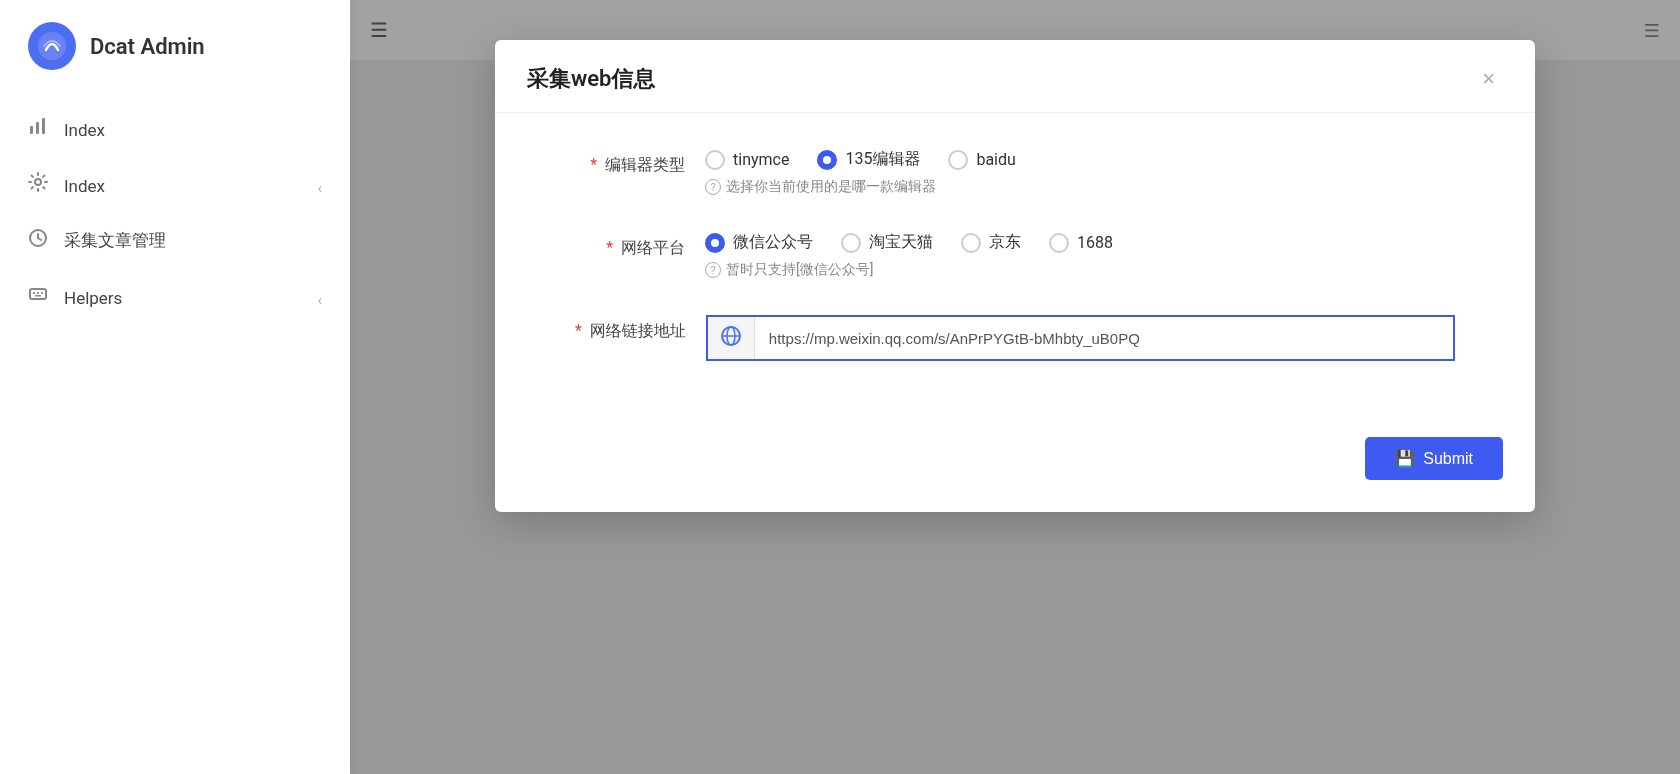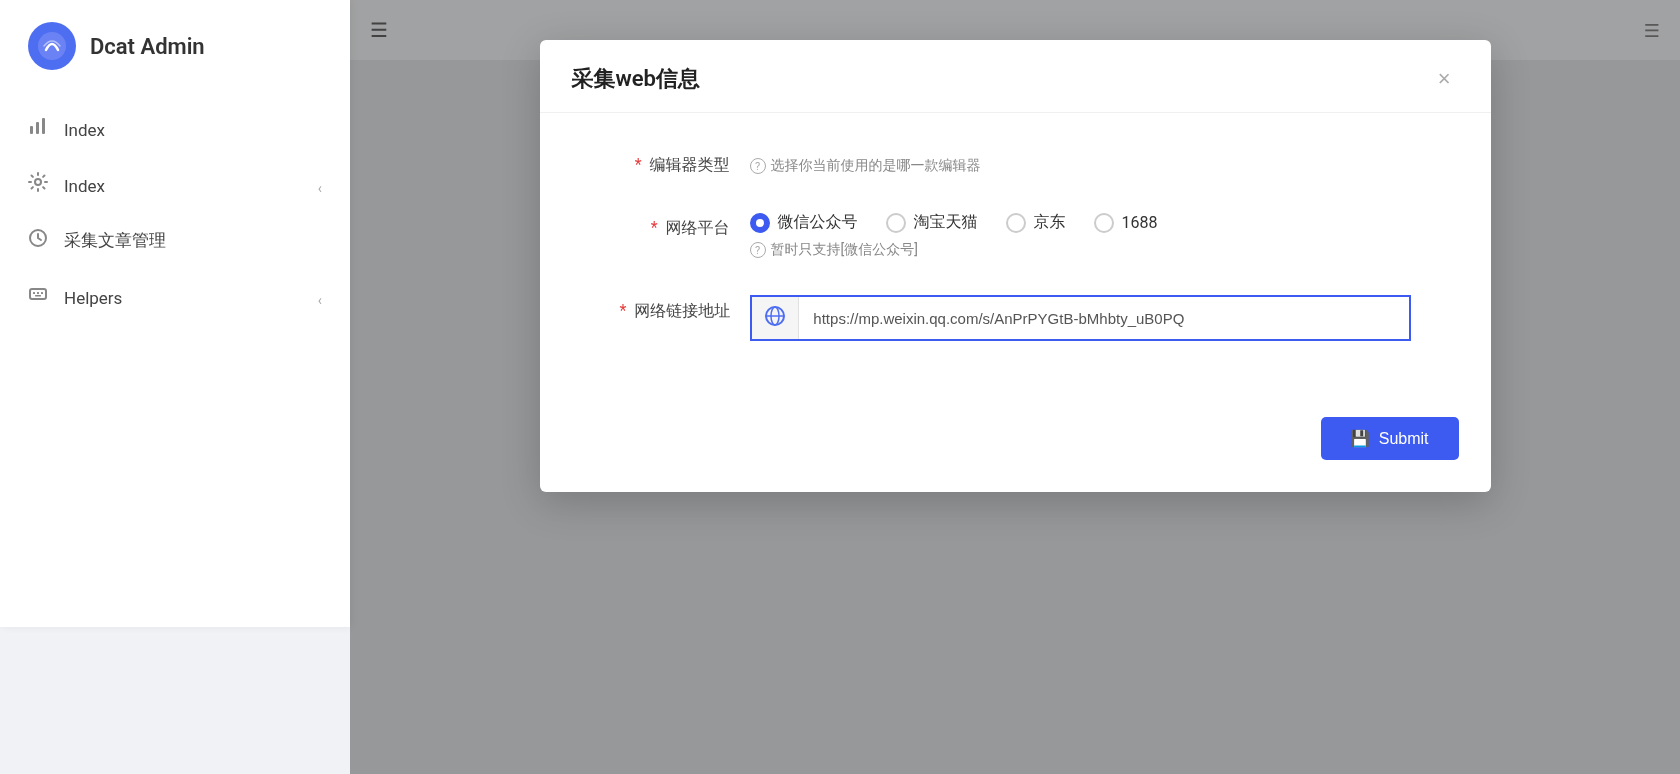--- a/index.html
+++ b/index.html
@@ -10,21 +10,21 @@
       height: 774px;
       overflow: hidden;
       display: flex;
     }
 
     
     .sidebar {
       width: 350px;
       min-width: 350px;
       background: #fff;
-      height: 627px;
+      height: 774px;
       display: flex;
       flex-direction: column;
       box-shadow: 2px 0 8px rgba(0,0,0,0.06);
       position: relative;
       z-index: 1;
     }
     .sidebar-logo {
       display: flex;
       align-items: center;
       padding: 22px 28px;
@@ -87,21 +87,21 @@
       display: flex;
       align-items: flex-start;
       justify-content: center;
       padding-top: 40px;
     }
 
     
     .modal {
       background: #fff;
       border-radius: 6px;
-      width: 951px;
+      width: 1040px;
       max-width: 95%;
       padding: 0;
       position: relative;
       box-shadow: 0 10px 40px rgba(0,0,0,0.2);
     }
     .modal-header {
       display: flex;
       align-items: center;
       justify-content: space-between;
       padding: 24px 32px 18px 32px;
@@ -350,20 +350,34 @@
       </div>
 
       <div class="modal-body">
 
         <div class="form-row">
           <div class="form-label">
             <span class="required">*</span>
             <span>编辑器类型</span>
           </div>
           <div class="form-control">
+            <div class="radio-group">
+              <label class="radio-option">
+                <div class="radio-circle"></div>
+                <span>tinymce</span>
+              </label>
+              <label class="radio-option">
+                <div class="radio-circle checked"></div>
+                <span>135编辑器</span>
+              </label>
+              <label class="radio-option">
+                <div class="radio-circle"></div>
+                <span>baidu</span>
+              </label>
+            </div>
             <div class="form-hint">
               <div class="hint-icon">?</div>
               <span>选择你当前使用的是哪一款编辑器</span>
             </div>
           </div>
         </div>
 
         <div class="form-row">
           <div class="form-label">
             <span class="required">*</span>

